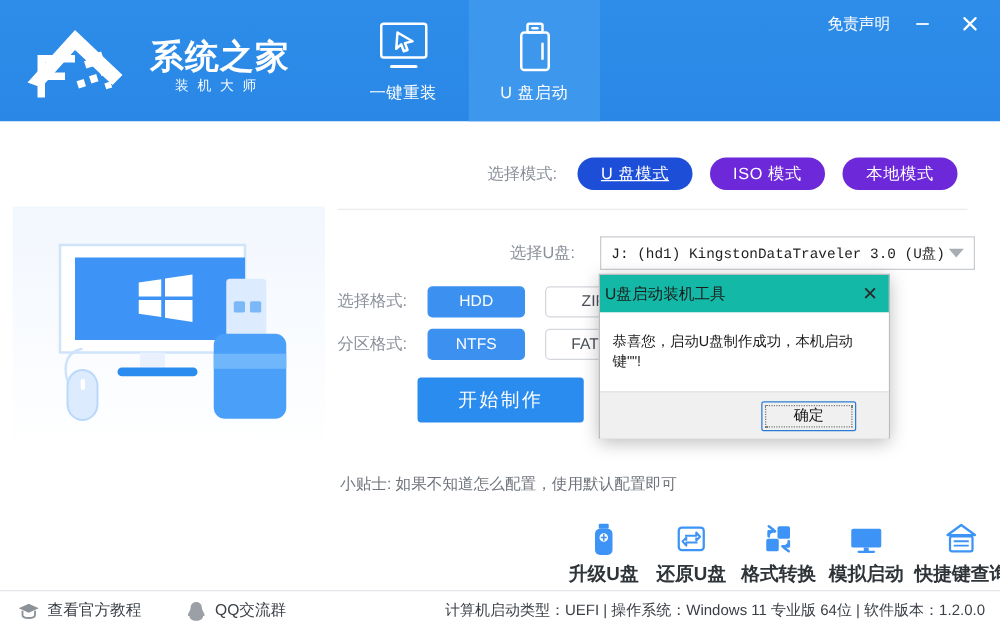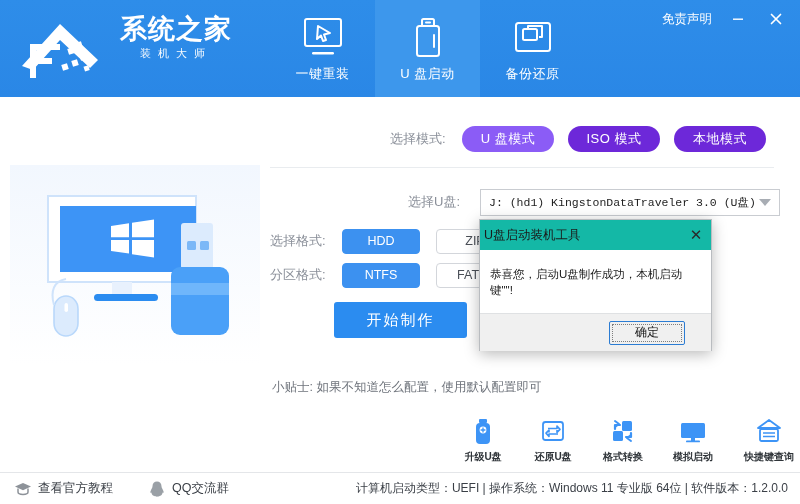--- a/index.html
+++ b/index.html
@@ -17,21 +17,21 @@
 
   
   .header {
     position: absolute; left: 0; top: 0;
     width: 800px; height: 97px;
     background: #2b8ae8;
     background: linear-gradient(180deg,#2e8de9 0%, #2a87e6 100%);
   }
   .logo-wrap {
     position: absolute; left: 16px; top: 14px;
-    display: flex; align-items: flex-start;
+    display: flex; align-items: flex-end;
   }
   .logo-mark { width: 100px; height: 68px; }
   .logo-text { margin-left: 4px; padding-bottom: 4px; }
   .logo-title {
     color: #ffffff; font-size: 27px; font-weight: bold;
     letter-spacing: 1px; line-height: 30px;
   }
   .logo-sub {
     color: #ffffff; font-size: 11px; letter-spacing: 7px;
     text-align: center; line-height: 18px; opacity: .96;
@@ -70,21 +70,21 @@
   .row-label {
     width: 72px; color: #8a8f99; font-size: 13px; text-align: left;
   }
   .pill {
     height: 26px; min-width: 92px; padding: 0 14px;
     border-radius: 13px; display: flex; align-items: center; justify-content: center;
     font-size: 13px; color: #ffffff; background: #6d28d9;
     margin-right: 14px; cursor: pointer; user-select: none;
     letter-spacing: .5px;
   }
-  .pill.active { background: #8b5cf6; }
+  .pill.active { background: #1d4ed8; text-decoration: underline; }
   .divider {
     width: 504px; height: 1px; background: #e9ecef; margin: 9px 0 12px 0;
   }
   .select {
     width: 300px; height: 27px; border: 1px solid #c9ccd1; background: #ffffff;
     display: flex; align-items: center; padding: 0 8px;
     font-family: "Liberation Mono", "DejaVu Sans Mono", monospace;
     font-size: 11.5px; color: #1e1e1e; cursor: pointer;
   }
   .select-text { flex: 1; white-space: nowrap; overflow: hidden; }
@@ -114,21 +114,21 @@
   
   .toolbar {
     position: absolute; left: 448px; top: 415px;
     display: flex; gap: 0;
   }
   .tool {
     width: 70px; display: flex; flex-direction: column;
     align-items: center; cursor: pointer; user-select: none;
   }
   .tool-icon { height: 30px; display: flex; align-items: flex-end; justify-content: center; }
-  .tool-label { font-size: 10px; color: #2f3439; margin-top: 5px; font-weight: bold; }
+  .tool-label { font-size: 15px; color: #2f3439; margin-top: 5px; font-weight: bold; }
 
   
   .statusbar {
     position: absolute; left: 0; bottom: 0; width: 800px; height: 32px;
     border-top: 1px solid #e4e6e9; background: #ffffff;
     display: flex; align-items: center;
   }
   .sb-left { display: flex; align-items: center; margin-left: 14px; gap: 35px; }
   .sb-item { display: flex; align-items: center; gap: 6px; cursor: pointer; }
   .sb-item span.txt { font-size: 12.5px; color: #3a3f46; }
@@ -221,30 +221,20 @@
           <svg width="48" height="44" viewBox="0 0 48 44">
             <rect x="18" y="3" width="12" height="7" rx="1.5" fill="none" stroke="#ffffff" stroke-width="2"></rect>
             <rect x="21" y="5.5" width="6" height="2" rx="1" fill="#ffffff"></rect>
             <rect x="13" y="10" width="22" height="30" rx="2.5" fill="none" stroke="#ffffff" stroke-width="2"></rect>
             <rect x="29" y="18" width="2" height="14" rx="1" fill="#ffffff"></rect>
           </svg>
         </div>
         <div class="nav-label">U 盘启动</div>
       </div>
 
-      <div class="nav-tab">
-        <div class="nav-icon">
-          <svg width="48" height="44" viewBox="0 0 48 44">
-            <rect x="7" y="7" width="34" height="28" rx="2.5" fill="none" stroke="#ffffff" stroke-width="2"></rect>
-            <rect x="14" y="13" width="14" height="11" rx="1.5" fill="none" stroke="#ffffff" stroke-width="2"></rect>
-            <path d="M19 13 L19 10 L33 10 L33 21 L30 21" fill="none" stroke="#ffffff" stroke-width="2" stroke-linejoin="round"></path>
-          </svg>
-        </div>
-        <div class="nav-label">备份还原</div>
-      </div>
 
     </div>
 
     <div class="win-ctrls">
       <div class="disclaimer">免责声明</div>
       <div class="wbtn">
         <svg width="14" height="14" viewBox="0 0 14 14">
             <rect x="2" y="6.5" width="10" height="1.4" fill="#ffffff"></rect>
           </svg>
       </div>

